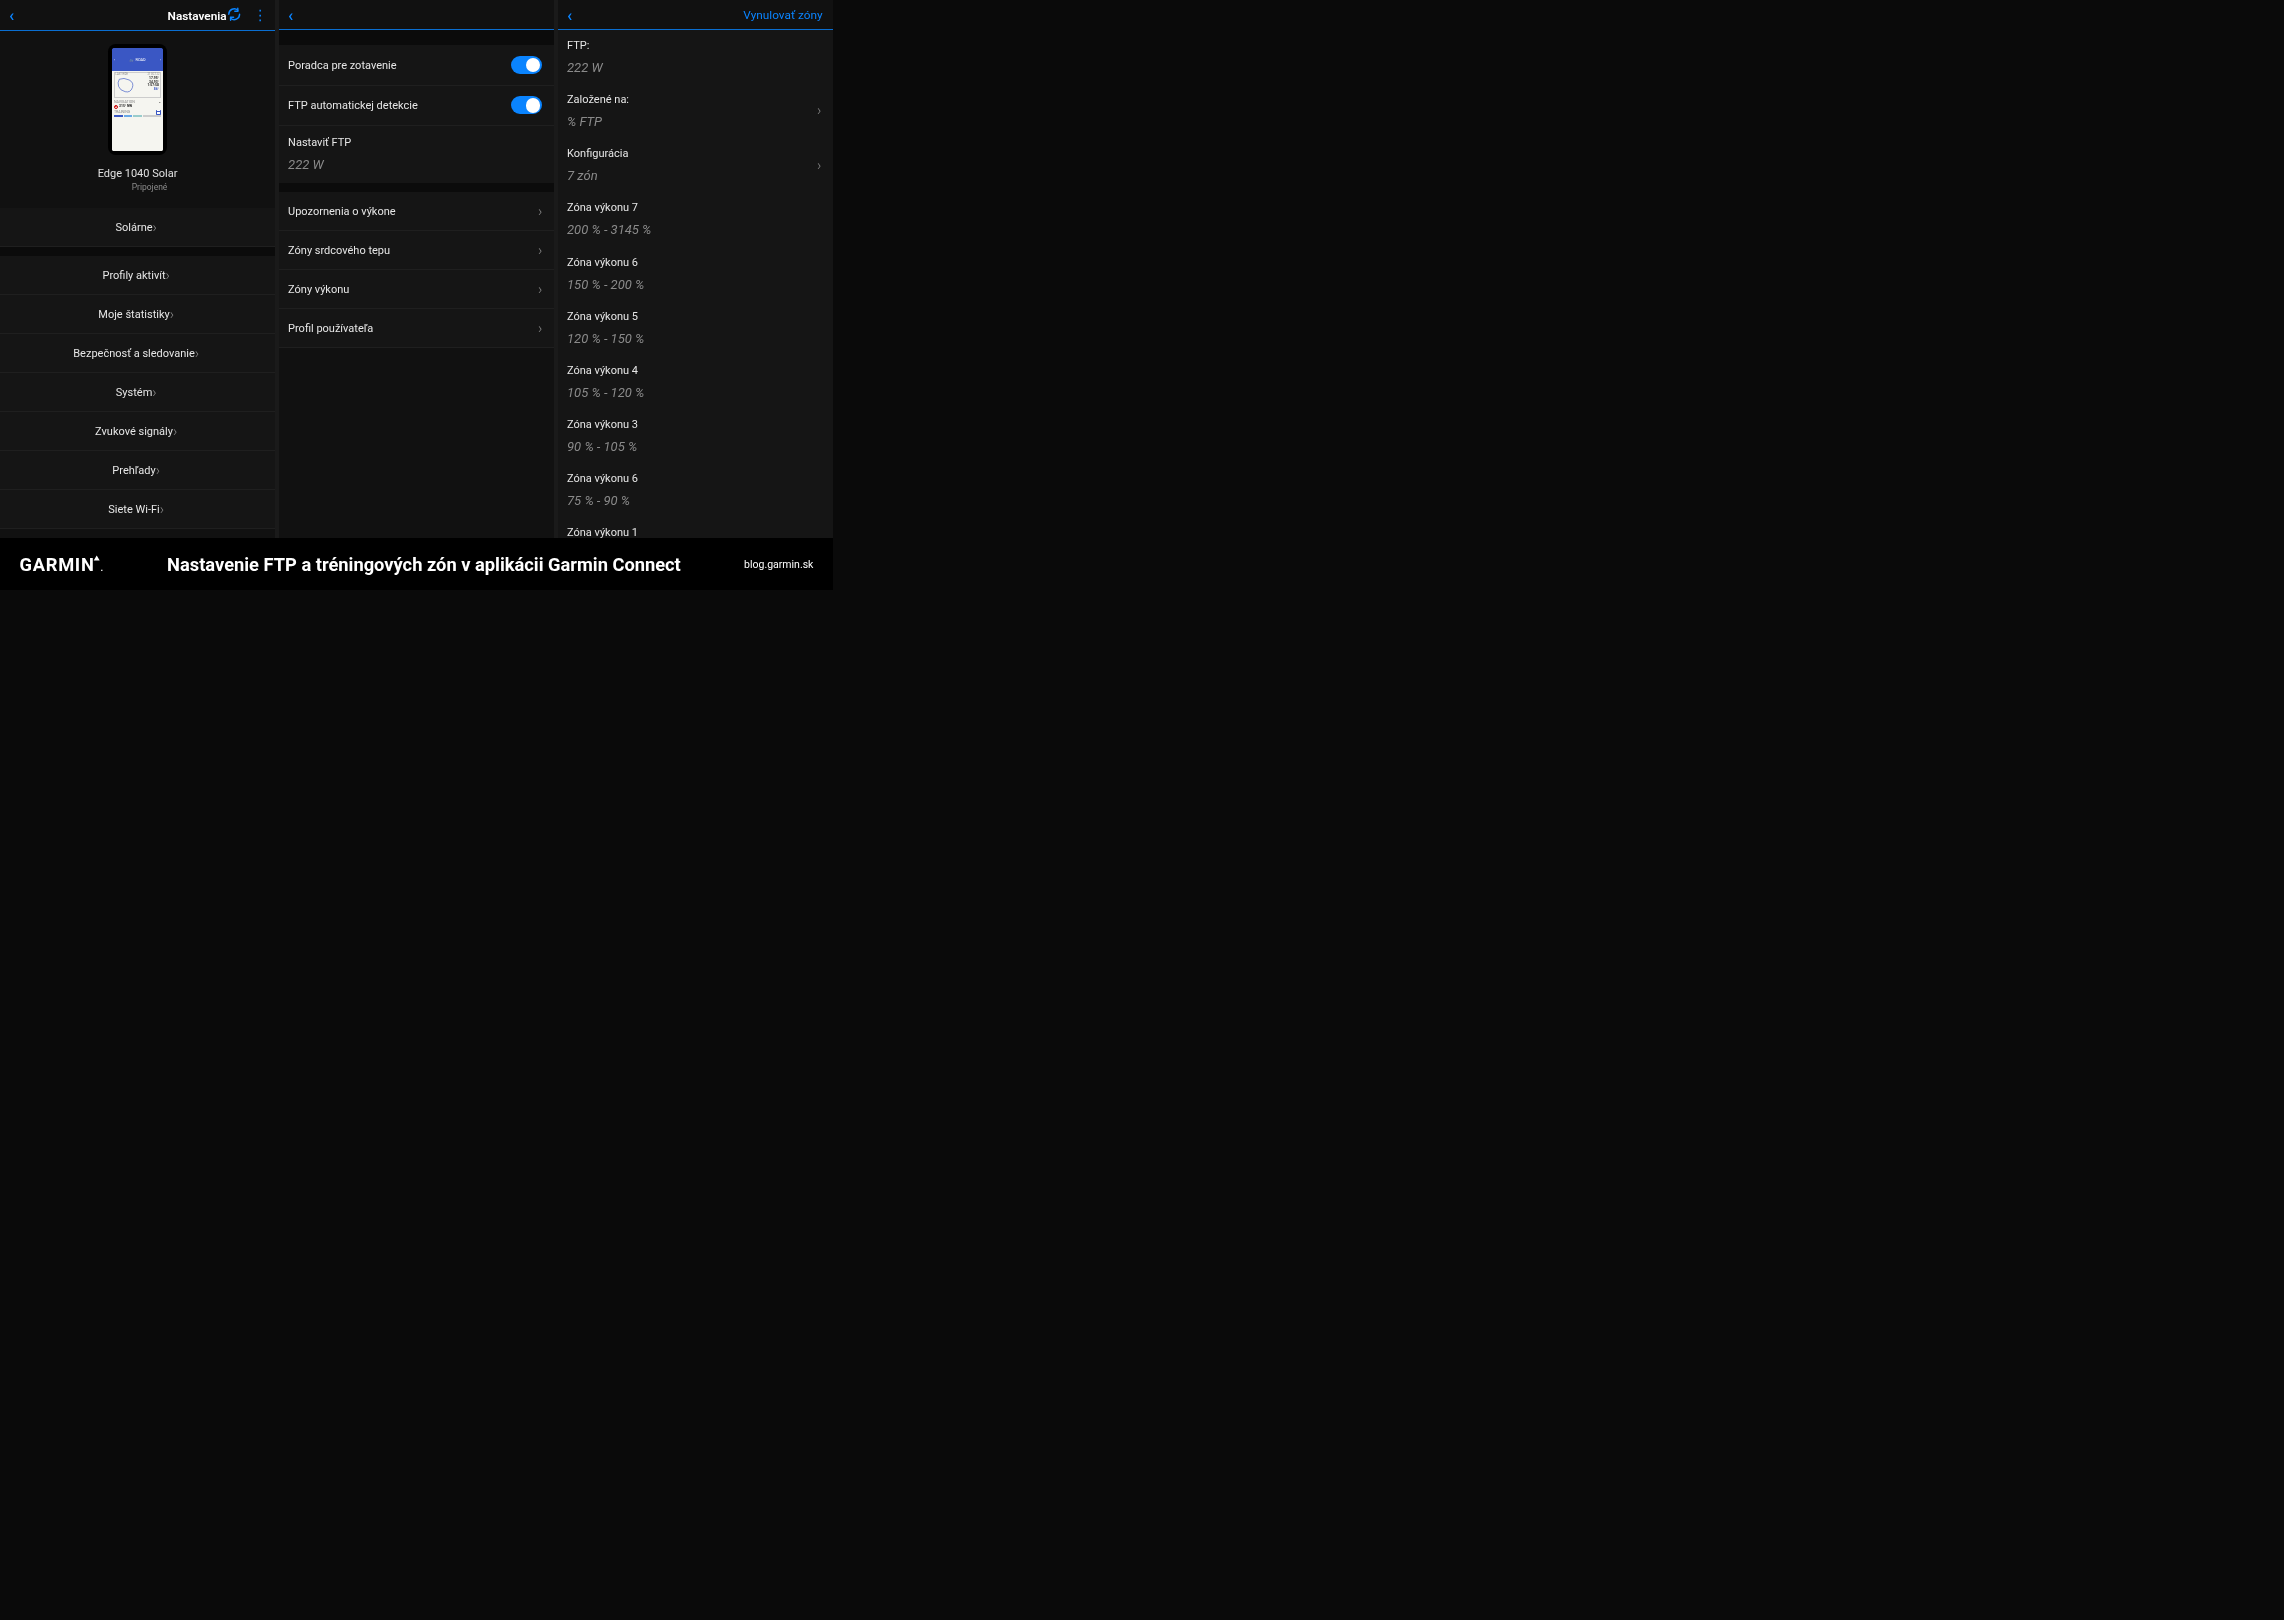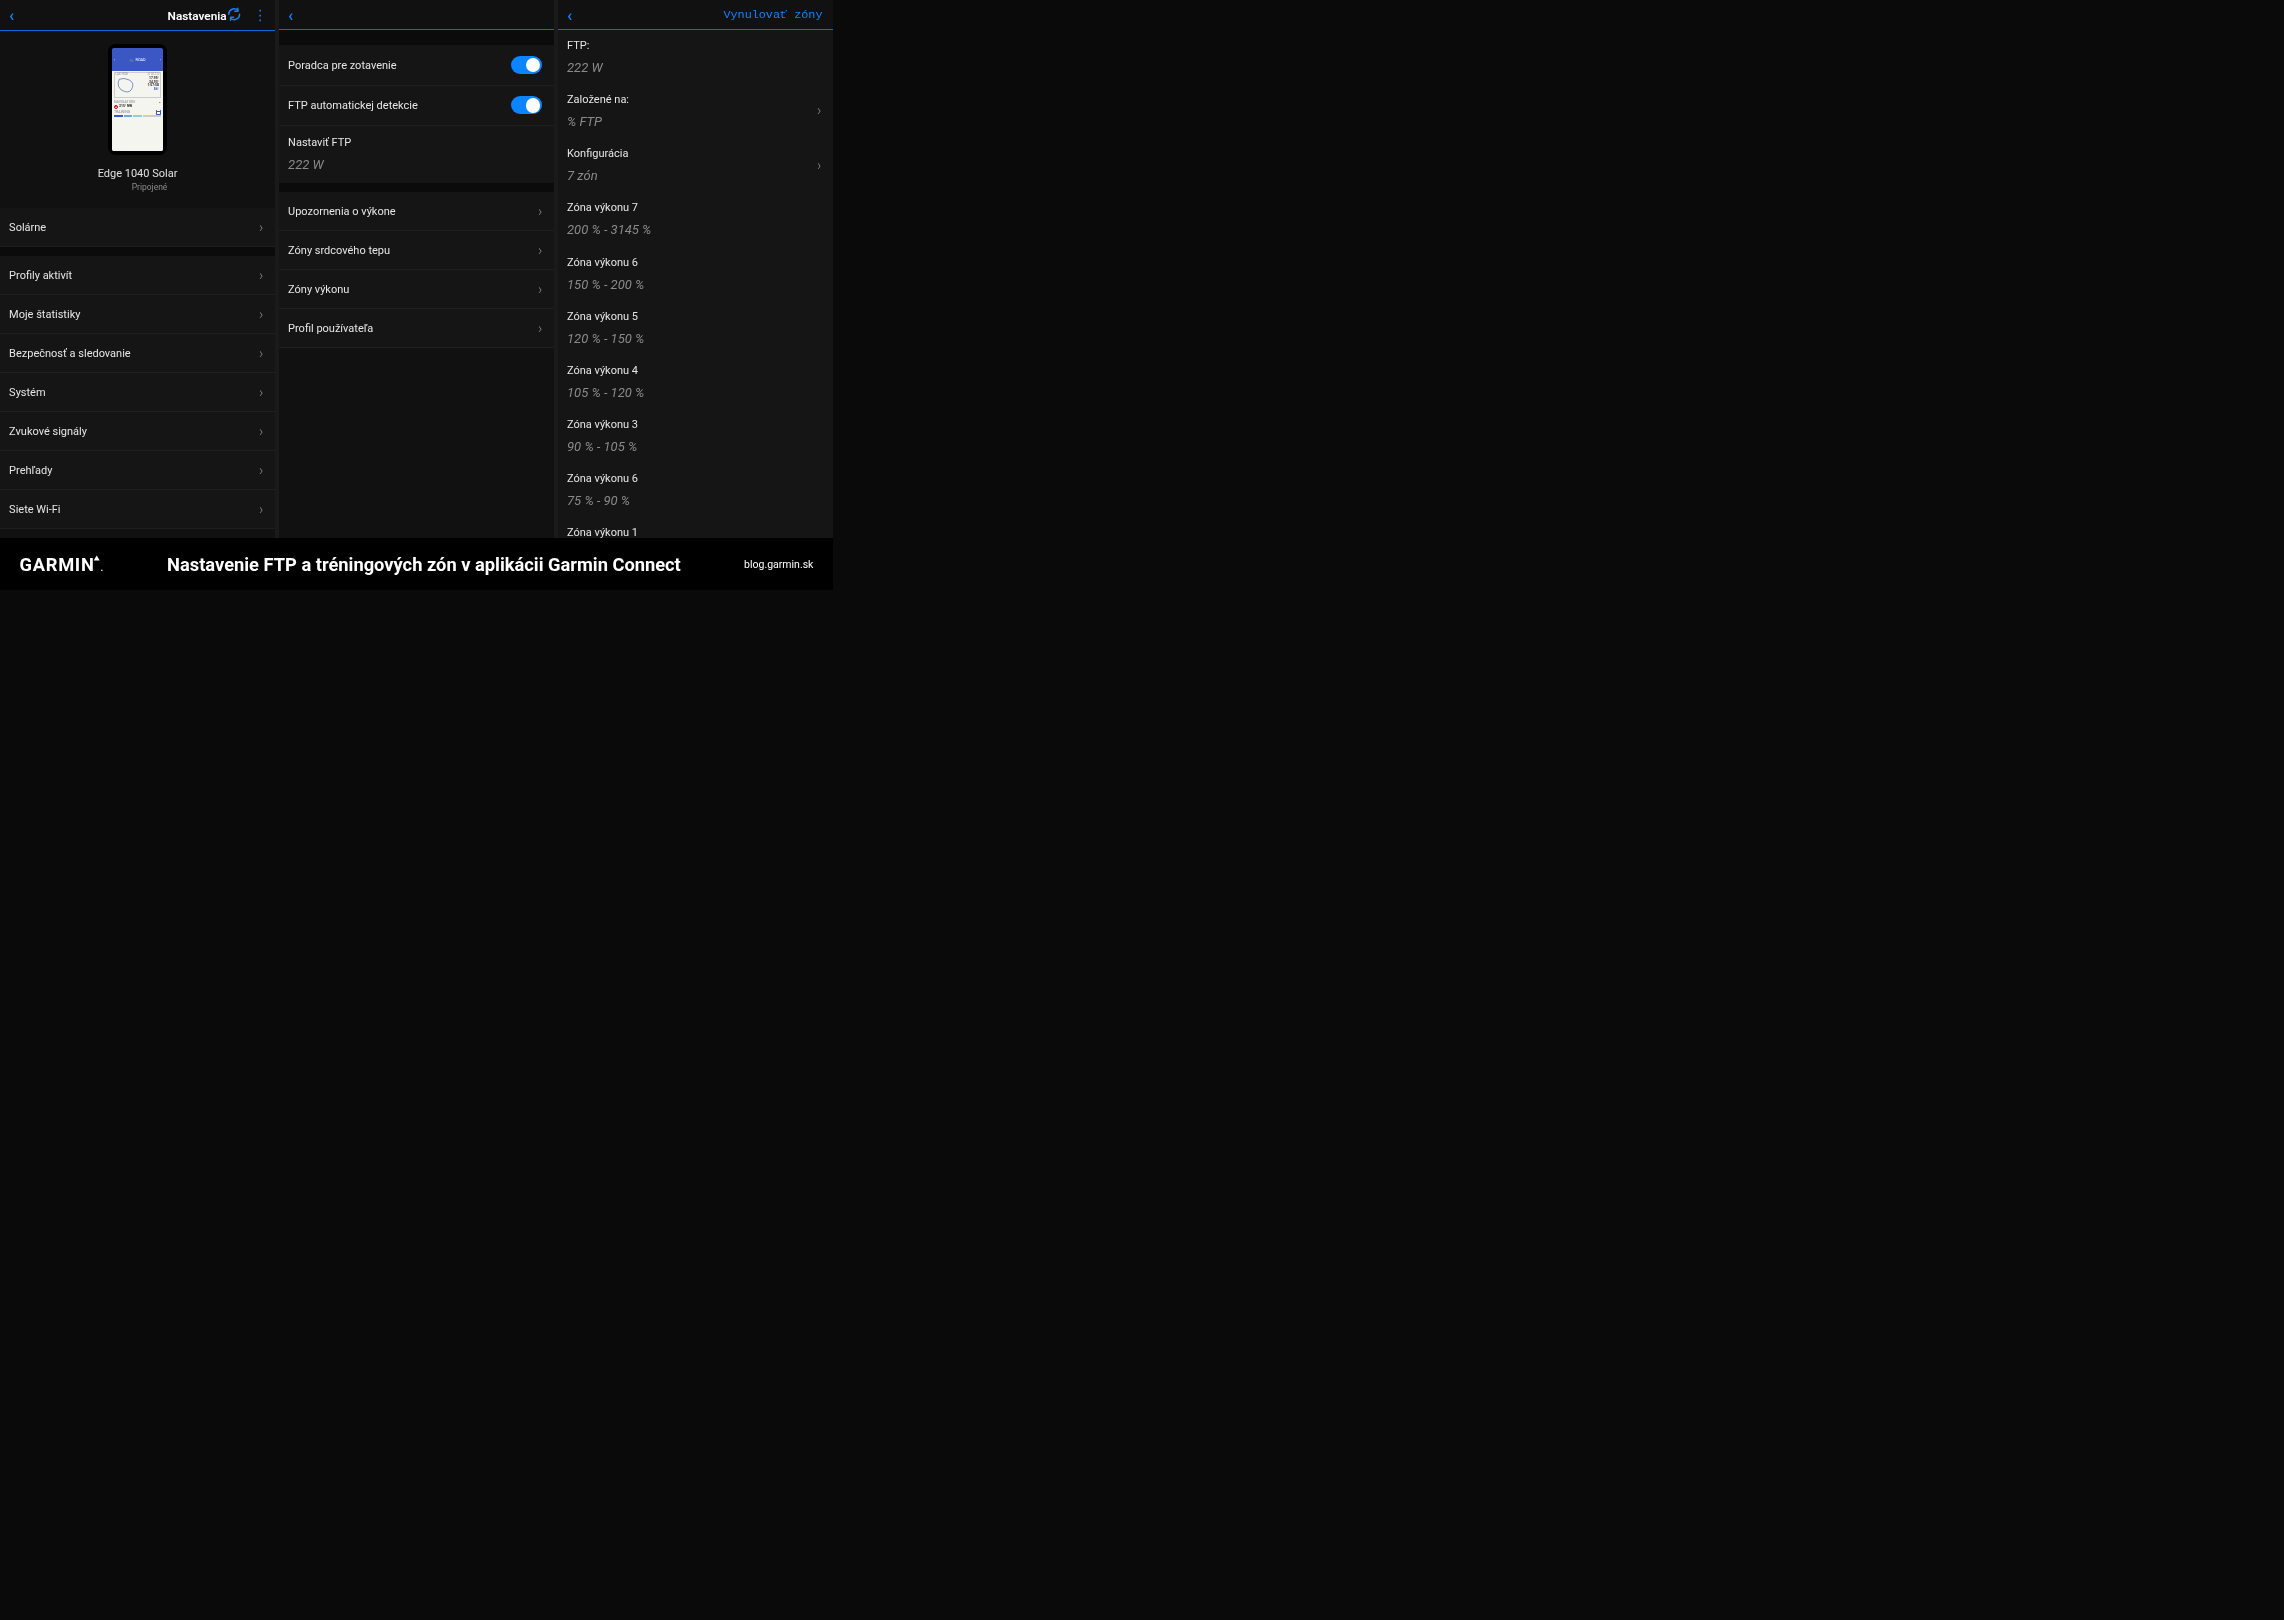--- a/index.html
+++ b/index.html
@@ -59,21 +59,20 @@
     color: #0a84ff;
     font-size: 14.4px;
     cursor: pointer;
   }
   .dots-icon { font-size: 14.4px; letter-spacing: -1.3px; }
   .header-link {
     color: #0a84ff;
     font-size: 11.8px;
     cursor: pointer;
     white-space: nowrap;
-    font-family: Liberation Mono, monospace;
   }
   .device-block {
     padding: 13px 0 15.7px 0;
     text-align: center;
   }
   .device-img {
     width: 59px;
     height: 111px;
     margin: 0 auto 11.8px auto;
     background: #000;
@@ -160,21 +159,21 @@
     position:absolute;
     right:2px; top:2px;
     width:14.4px; height:14.4px;
     background:#fff;
     border-radius:50%;
   }
   .spacer-sm { height:9.1px; background:#0b0b0b; }
   .spacer-md { height:15.7px; background:#0b0b0b; }
   .row.solid { background:#171717; }
   .panel .list .row { background:#151515; }
-  .panel1 .row { background:#141414; }
+  .panel1 .row { background:#141414;justify-content:center; }
   .panel3 .row { border-bottom:none; }
 
   
   .banner {
     background:#000;
     height:52px;
     display:flex;
     align-items:center;
     padding:0 19.6px;
     gap:18.3px;

